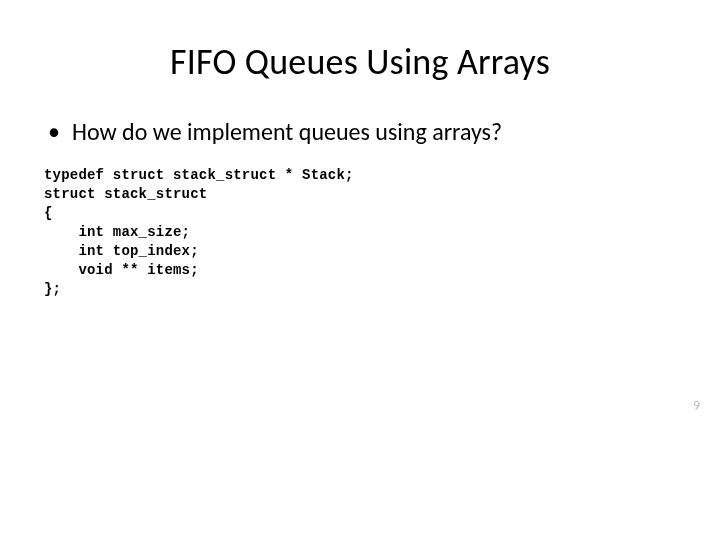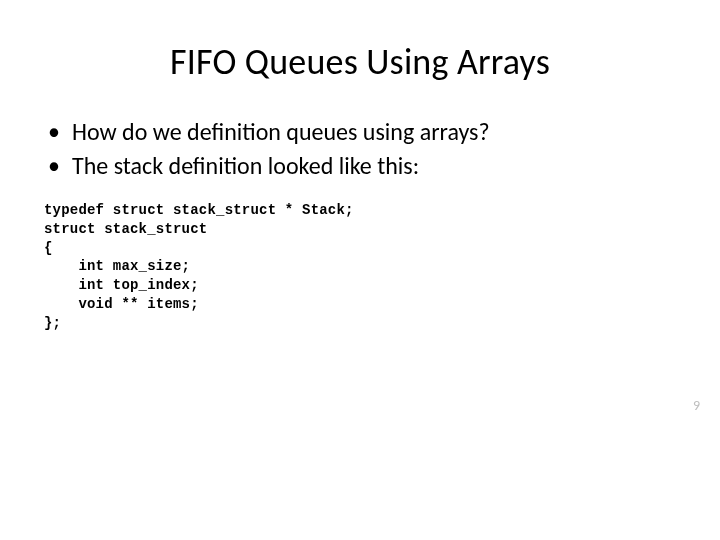--- a/index.html
+++ b/index.html
@@ -12,22 +12,21 @@
   .code { font-family: "Courier New", Courier, monospace; font-size: 14px; font-weight: bold; line-height: 1.35; white-space: pre; margin-top: 18px; margin-bottom: 18px; letter-spacing: 0.2px; }
   .page-number { position: absolute; right: 20px; bottom: 14px; font-size: 14px; color: #bfbfbf; }
 </style>
 </head>
 <body>
 
 <div class="slide">
   <h1 class="title">FIFO Queues Using Arrays</h1>
 
   <ul class="bullets">
-    <li>How do we definition queues using arrays?</li>
-    <li>The stack definition looked like this:</li>
+    <li>How do we implement queues using arrays?</li>
   </ul>
 
   <div class="code">typedef struct stack_struct * Stack;
 struct stack_struct
 {
     int max_size;
     int top_index;
     void ** items;
 };</div>
 

